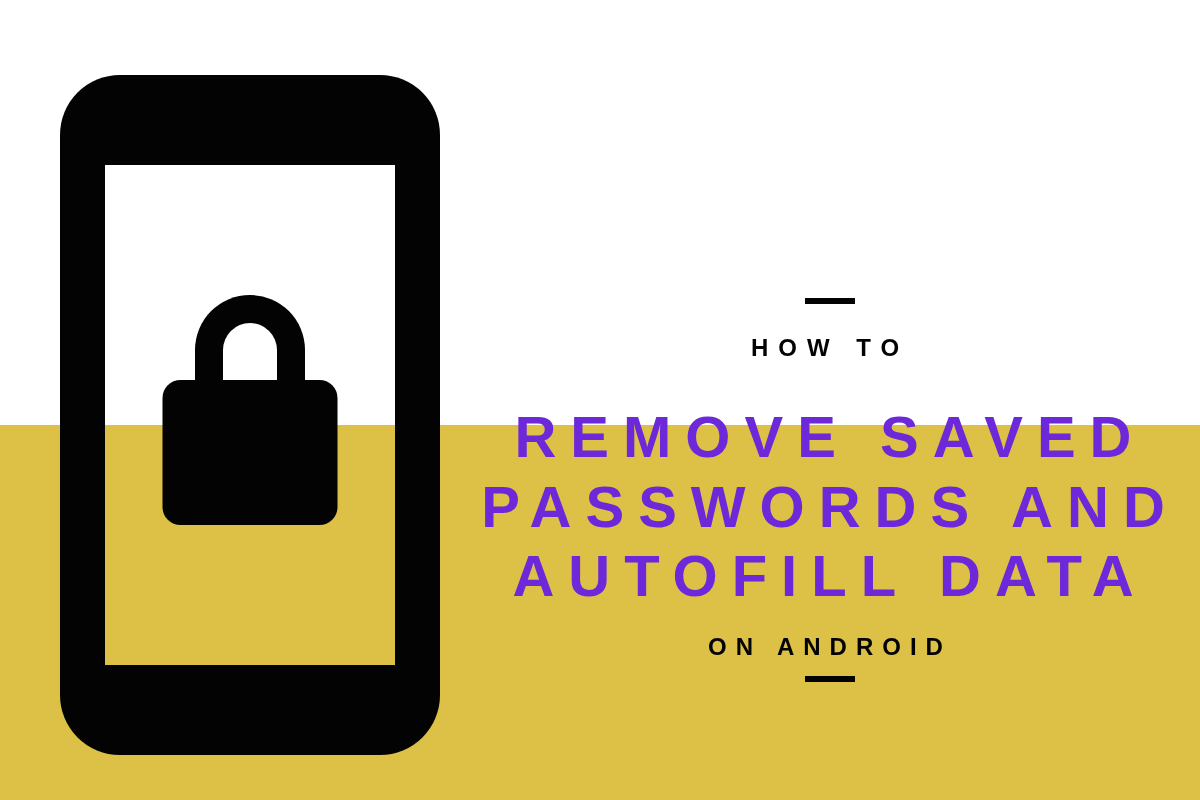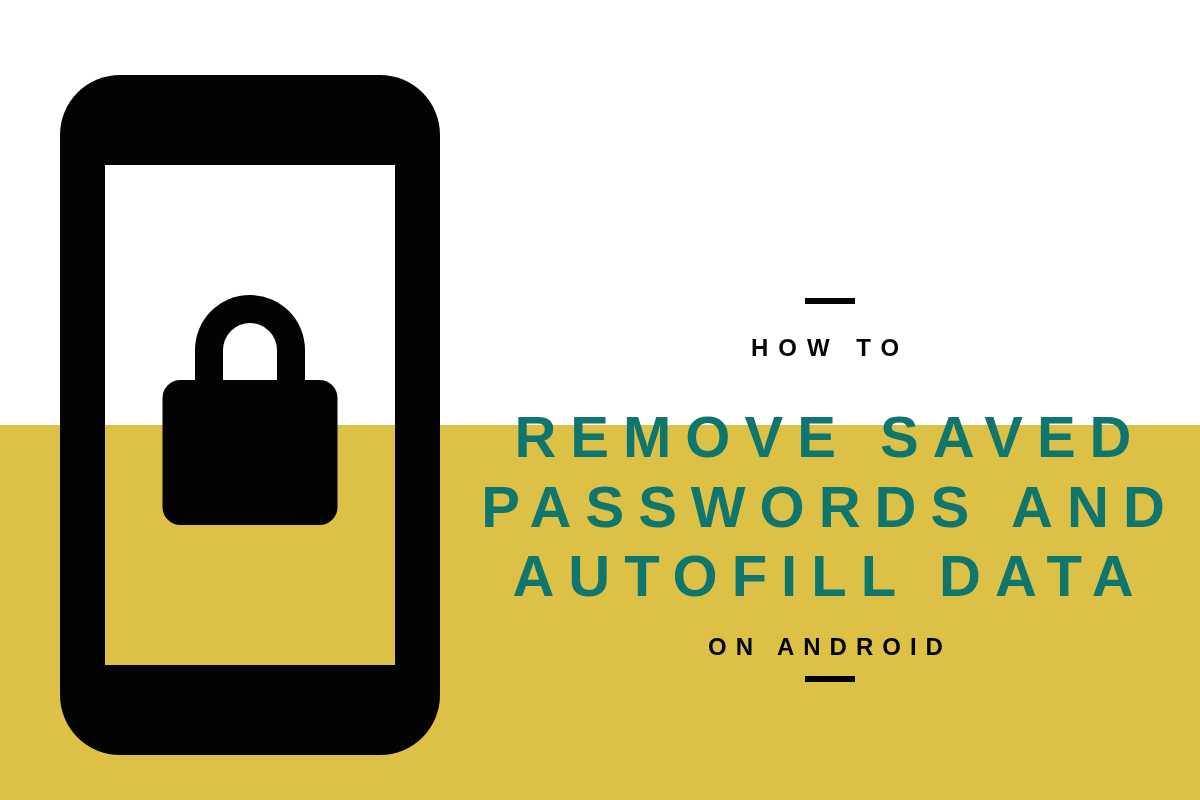--- a/index.html
+++ b/index.html
@@ -108,21 +108,21 @@
       font-weight: 900;
       letter-spacing: 10px;
       color: #030304;
       margin-bottom: 40px;
       text-transform: uppercase;
     }
     .main-title {
       font-size: 58px;
       font-weight: 900;
       letter-spacing: 14px;
-      color: #0f766e;
+      color: #6d28d9;
       line-height: 1.2;
       text-transform: uppercase;
       margin-bottom: 22px;
     }
     .subtitle {
       font-size: 24px;
       font-weight: 900;
       letter-spacing: 9px;
       color: #030304;
       text-transform: uppercase;

